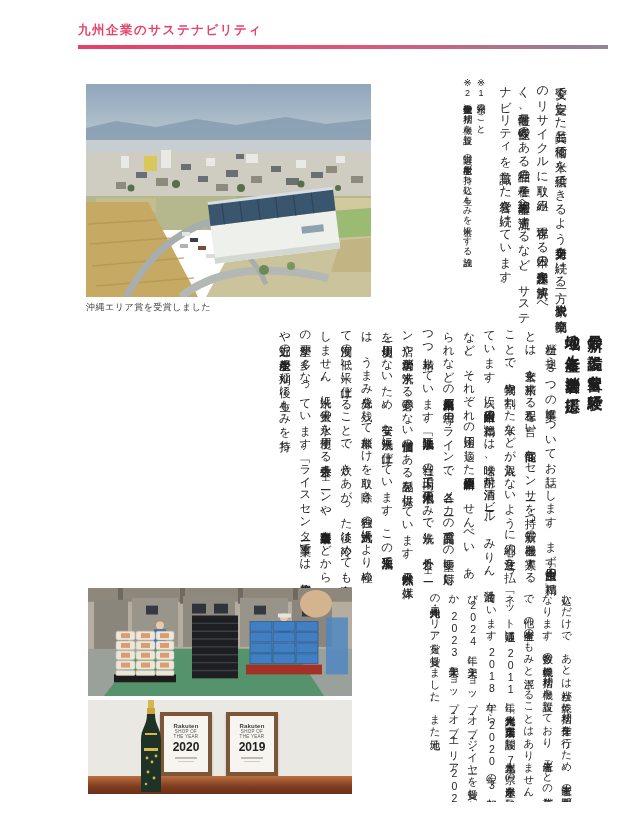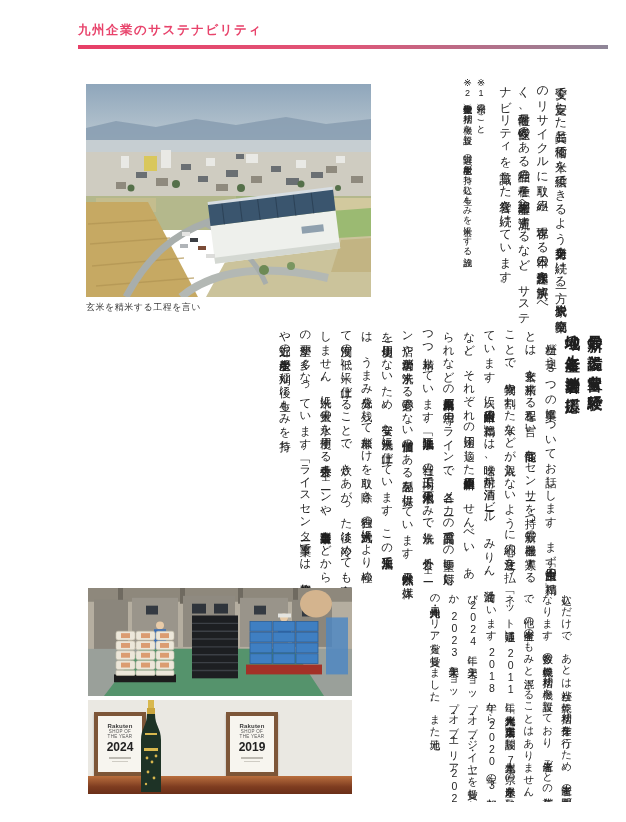--- a/index.html
+++ b/index.html
@@ -172,21 +172,21 @@
     <g>
       <rect x="96" y="148" width="8" height="4" fill="#e4e4e2"></rect>
       <rect x="104" y="154" width="8" height="4" fill="#3c3f44"></rect>
       <rect x="94" y="160" width="8" height="4" fill="#b0b4b8"></rect>
       <rect x="112" y="162" width="8" height="4" fill="#7b4c37"></rect>
       <rect x="120" y="170" width="9" height="4" fill="#dcdcda"></rect>
     </g>
     <circle cx="178" cy="186" r="5" fill="#6d8a55"></circle>
     <circle cx="205" cy="182" r="4" fill="#7a9661"></circle>
   </svg>
-  <div class="caption cap-top">玄米を精米する工程を言い</div>
+  <div class="caption cap-top">沖縄エリア賞を受賞しました</div>
 
   <div class="vt section-block">
     <div class="section-heading">
       <span>最新の設備と豊富な経験で</span>
       <span>地域の生産者と消費者を応援</span>
     </div>
     <p class="section-body">　当社が担う<span class="up">5</span>つの事業についてお話しします。まず「主食用白米の搗精」とは、玄米を精米する工程を言い、高性能なセンサーを持つ最新の機器を導入することで、異物や割れた米などが混入しないように細心の注意を払っています。次に「醸造用白米の搗精」とは、味噌、焼酎、清酒、ビール、みりん、醤油など、それぞれの用途に適した醸造用原料白米や、せんべい、あられなどの米菓用原料白米を専用のラインで、各メーカーの品質面での要望に対応しつつ精米しています。「無洗米加工」は、当社の工場内で地下天然水のみで洗米し、外食チェーン店や消費者が洗米する必要のない付加価値のある製品を提供しています。天然水以外の媒体を一切使用しないため、安全な無洗米に仕上げています。この無洗米加工では、うまみ成分を残して米糠だけを取り除き、独自の洗米方式により極めて濁度の低い米に仕上げることで、炊きあがった後は冷めても変色しません。洗米に大量の水を使用する大手外食チェーンや、弁当製造事業者などからの要望が多くなっています。「ライスセンター」事業では、契約生産者や近郊の一般生産者が稲刈り後に生もみを持ち</p>
   </div>
 
   <svg class="photo factory" viewBox="0 0 264 110" preserveAspectRatio="none">
@@ -288,25 +288,25 @@
         <rect x="162" y="67" width="22" height="10"></rect>
           <rect x="185" y="67" width="22" height="10"></rect>
           <rect x="208" y="67" width="22" height="10"></rect>
       </g>
       <rect x="158" y="78" width="76" height="10" fill="#a33127"></rect>
       <rect x="238" y="30" width="22" height="58" fill="#4a86c4" opacity="0.8"></rect>
     </g>
   </svg>
 
   <div class="photo awards">
-    <div class="frame" style="left:6px;">
+    <div class="frame" style="left:72px;">
       <div class="brand">Rakuten</div>
       <div class="sot"><span>SHOP OF</span><br>
         <span>THE YEAR</span></div>
-      <div class="year">2024</div>
+      <div class="year">2020</div>
       <div class="fineline"></div>
       <div class="fineline2"></div>
     </div>
     <div class="frame" style="left:138px;">
       <div class="brand">Rakuten</div>
       <div class="sot"><span>SHOP OF</span><br>
         <span>THE YEAR</span></div>
       <div class="year">2019</div>
       <div class="fineline"></div>
       <div class="fineline2"></div>

